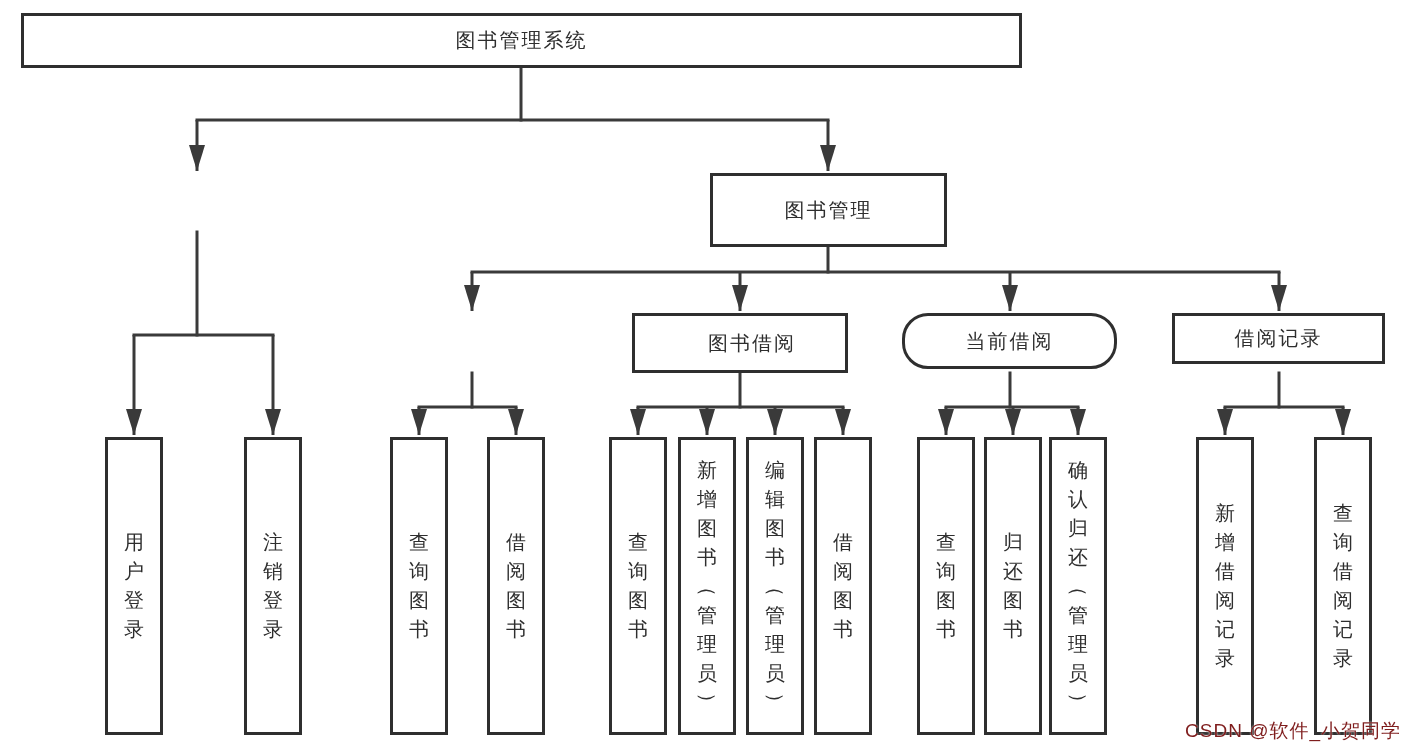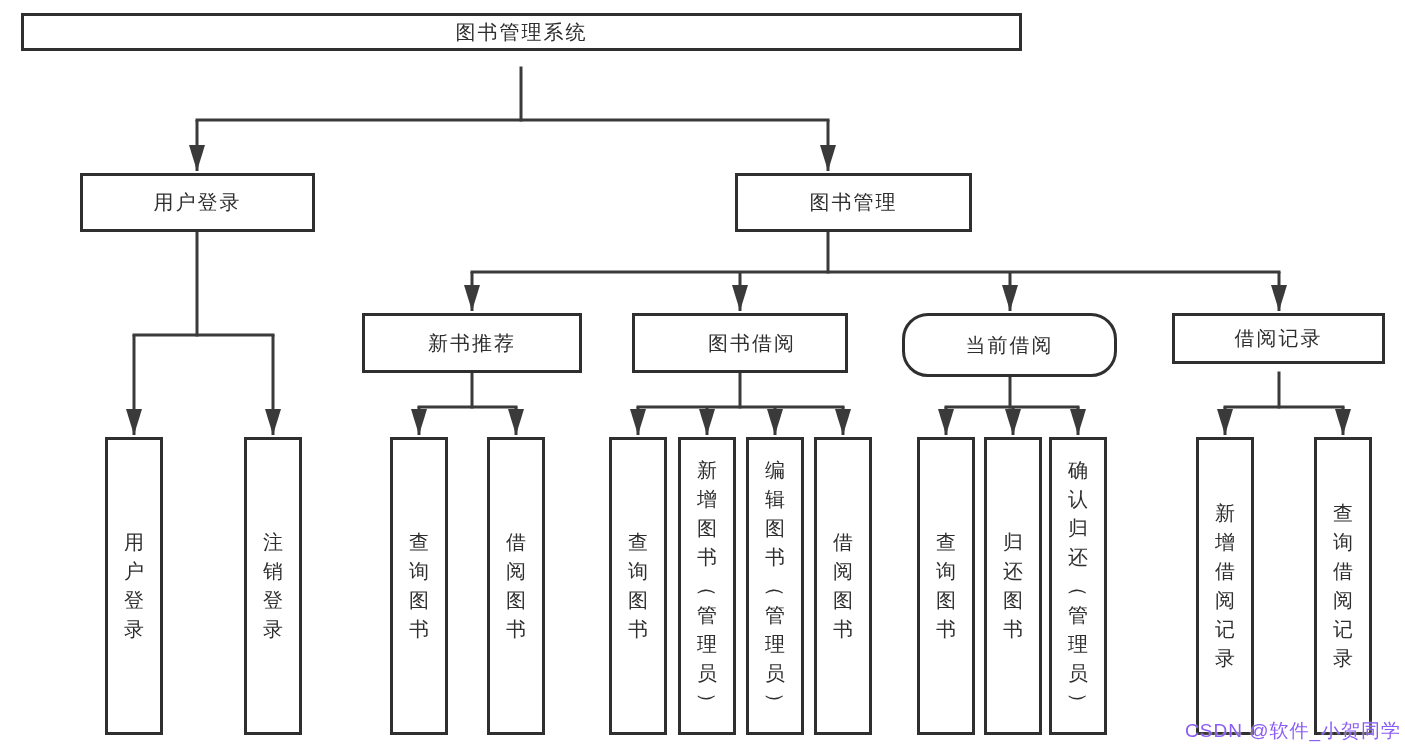--- a/index.html
+++ b/index.html
@@ -35,38 +35,38 @@
   .vlabel{
     display:flex;flex-direction:column;align-items:center;justify-content:center;
     font-size:20px;
   }
   .vlabel .vchar{
     display:flex;align-items:center;justify-content:center;
     height:29px;line-height:29px;
   }
   .vlabel .vchar.rot{transform:rotate(90deg);}
   
-  #n-root      {left:21px;  top:13px;  width:1001px;height:38px;}
+  #n-root      {left:21px;  top:13px;  width:1001px;height:55px;}
   #n-userlogin {left:80px;  top:173px; width:235px; height:59px;}
-  #n-bookmgmt  {left:710px; top:173px; width:237px; height:59px;margin-left:25px;}
+  #n-bookmgmt  {left:710px; top:173px; width:237px; height:74px;}
   #n-newrec    {left:362px; top:313px; width:220px; height:60px;}
   #n-borrow    {left:632px; top:313px; width:216px; height:60px;padding-left:24px;}
-  #n-current   {left:902px; top:313px; width:215px; height:64px;border-radius:26px;}
+  #n-current   {left:902px; top:313px; width:215px; height:56px;border-radius:26px;}
   #n-records   {left:1172px;top:313px; width:213px; height:51px;}
   #l-ul-1{left:105px;}  #l-ul-2{left:244px;}
   #l-nr-1{left:390px;}  #l-nr-2{left:487px;}
   #l-bb-1{left:609px;}  #l-bb-2{left:678px;} #l-bb-3{left:746px;} #l-bb-4{left:814px;}
   #l-cb-1{left:917px;}  #l-cb-2{left:984px;} #l-cb-3{left:1049px;}
   #l-br-1{left:1196px;} #l-br-2{left:1314px;}
   .watermark{
     position:absolute;
     right:4px;bottom:3px;
     z-index:3;
     font-size:19px;
-    color:#8b5cf6;
+    color:#7f1d1d;
     letter-spacing:1px;
     text-shadow:0 0 2px #ffffff;
     white-space:nowrap;
     text-align:center;
   }
 </style>
 </head>
 <body>
 
 <div id="stage">
@@ -119,24 +119,22 @@
       <path marker-end="url(#arrow)" d="M946,407 V435"></path>
       <path marker-end="url(#arrow)" d="M1013,407 V435"></path>
       <path marker-end="url(#arrow)" d="M1078,407 V435"></path>
       <path marker-end="url(#arrow)" d="M1225,407 V435"></path>
       <path marker-end="url(#arrow)" d="M1343,407 V435"></path>
     </g>
   </svg>
 
   <div class="node" id="n-root">图书管理系统</div>
 
-  <div class="node" id="n-userlogin">用户登录</div>
   <div class="node" id="n-bookmgmt">图书管理</div>
 
-  <div class="node" id="n-newrec">新书推荐</div>
   <div class="node" id="n-borrow">图书借阅</div>
   <div class="node" id="n-current">当前借阅</div>
   <div class="node" id="n-records">借阅记录</div>
 
   <div class="vnode" id="l-ul-1">
     <div class="vlabel">
         <span class="vchar">用</span>
         <span class="vchar">户</span>
         <span class="vchar">登</span>
         <span class="vchar">录</span>

